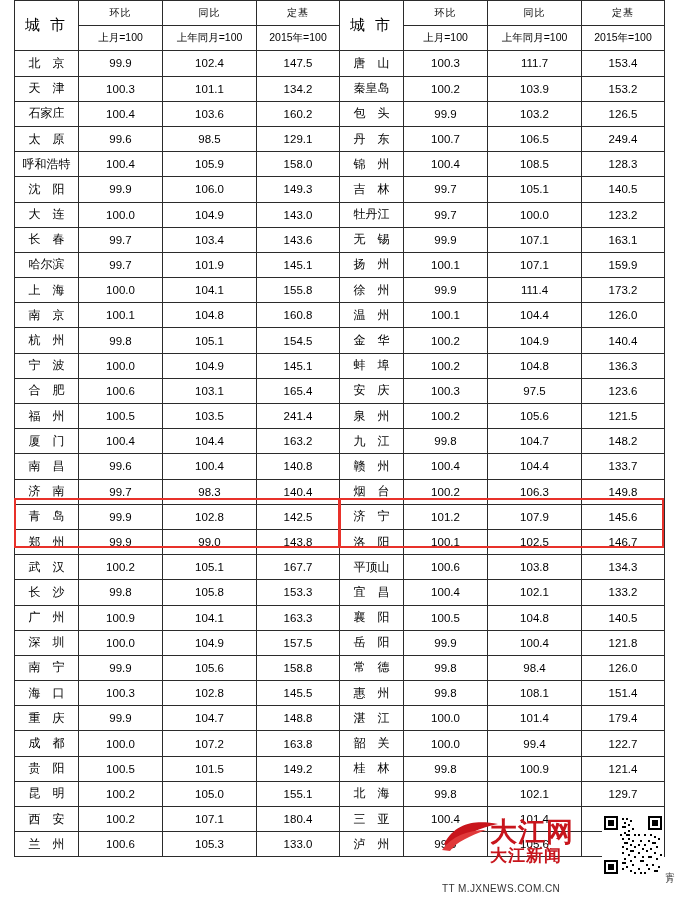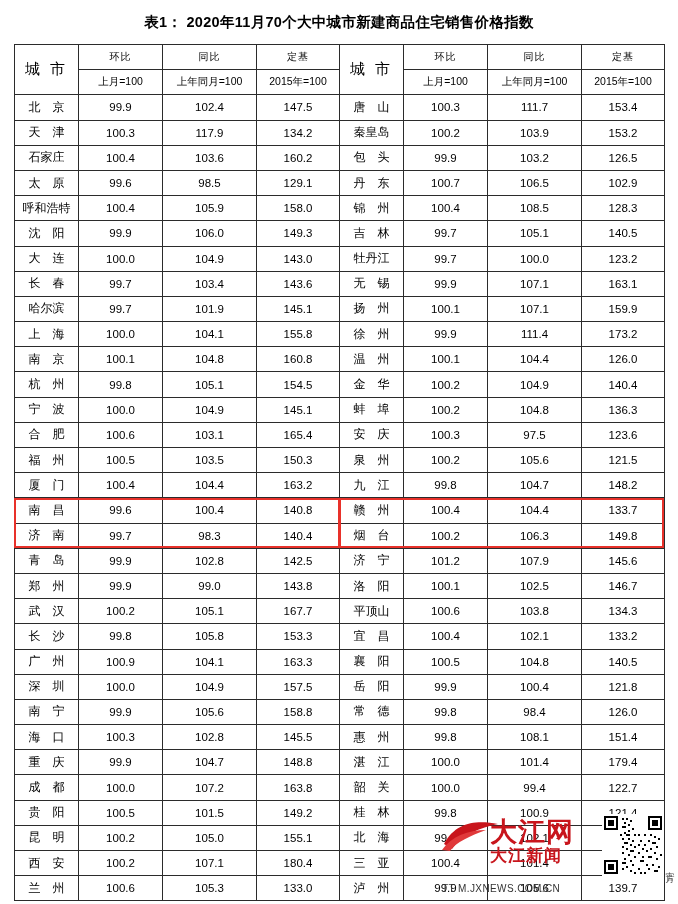--- a/index.html
+++ b/index.html
@@ -157,21 +157,20 @@
     font-size: 9px;
     color: #555;
     letter-spacing: 2px;
   }
 </style>
 </head>
 <body>
 
 <div class="page">
 
-  <div class="doc-title">表1： 2020年11月70个大中城市新建商品住宅销售价格指数</div>
 
   <table class="price-table">
     <colgroup>
       <col class="c-city">
         <col class="c-v">
         <col class="c-v2">
         <col class="c-v3">
       <col class="c-city">
         <col class="c-v">
         <col class="c-v2">
@@ -204,21 +203,21 @@
           <td class="num">102.4</td>
           <td class="num">147.5</td>
           <td class="city-name">唐　山</td>
           <td class="num">100.3</td>
           <td class="num">111.7</td>
           <td class="num">153.4</td>
         </tr>
         <tr>
           <td class="city-name">天　津</td>
           <td class="num">100.3</td>
-          <td class="num">117.9</td>
+          <td class="num">101.1</td>
           <td class="num">134.2</td>
           <td class="city-name">秦皇岛</td>
           <td class="num">100.2</td>
           <td class="num">103.9</td>
           <td class="num">153.2</td>
         </tr>
         <tr>
           <td class="city-name">石家庄</td>
           <td class="num">100.4</td>
           <td class="num">103.6</td>
@@ -229,21 +228,21 @@
           <td class="num">126.5</td>
         </tr>
         <tr>
           <td class="city-name">太　原</td>
           <td class="num">99.6</td>
           <td class="num">98.5</td>
           <td class="num">129.1</td>
           <td class="city-name">丹　东</td>
           <td class="num">100.7</td>
           <td class="num">106.5</td>
-          <td class="num">102.9</td>
+          <td class="num">249.4</td>
         </tr>
         <tr>
           <td class="city-name">呼和浩特</td>
           <td class="num">100.4</td>
           <td class="num">105.9</td>
           <td class="num">158.0</td>
           <td class="city-name">锦　州</td>
           <td class="num">100.4</td>
           <td class="num">108.5</td>
           <td class="num">128.3</td>
@@ -335,21 +334,21 @@
           <td class="num">165.4</td>
           <td class="city-name">安　庆</td>
           <td class="num">100.3</td>
           <td class="num">97.5</td>
           <td class="num">123.6</td>
         </tr>
         <tr>
           <td class="city-name">福　州</td>
           <td class="num">100.5</td>
           <td class="num">103.5</td>
-          <td class="num">150.3</td>
+          <td class="num">241.4</td>
           <td class="city-name">泉　州</td>
           <td class="num">100.2</td>
           <td class="num">105.6</td>
           <td class="num">121.5</td>
         </tr>
         <tr>
           <td class="city-name">厦　门</td>
           <td class="num">100.4</td>
           <td class="num">104.4</td>
           <td class="num">163.2</td>

